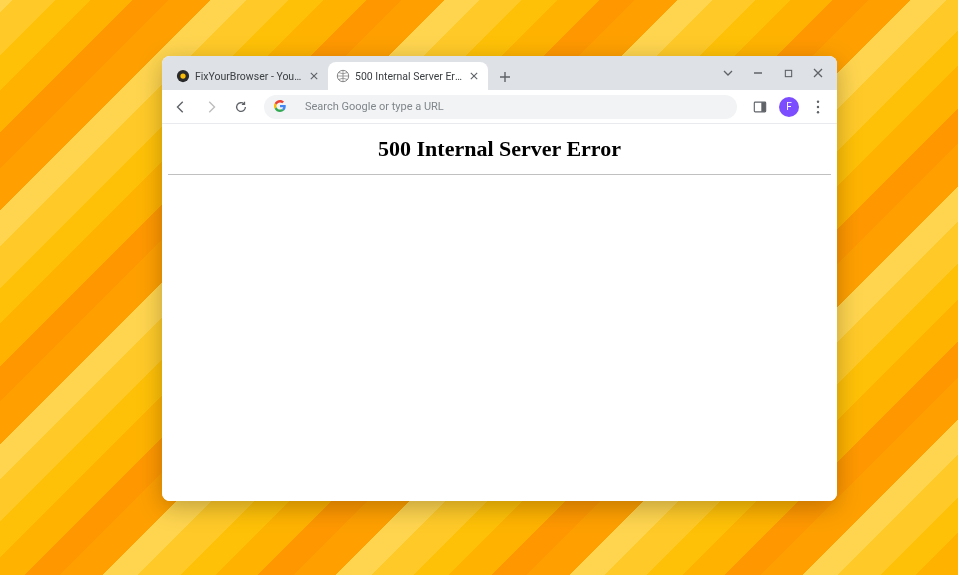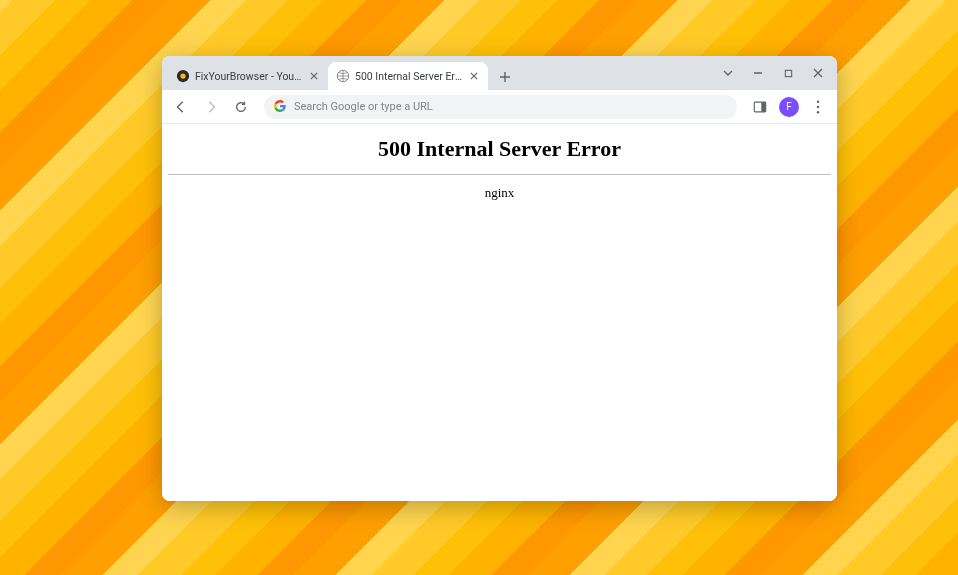--- a/index.html
+++ b/index.html
@@ -136,21 +136,21 @@
     }
     .nav-btn.disabled { color: #b0b0b0; }
     .omnibox {
       flex: 1;
       height: 24px;
       background: #f1f3f4;
       border-radius: 12px;
       display: flex;
       align-items: center;
       padding: 0 10px;
-      gap: 8px;
+      gap: 19px;
       margin: 0 6px;
     }
     .omnibox-text {
       font-size: 11px;
       color: #80868b;
       flex: 1;
     }
     .toolbar-icon {
       width: 26px;
       height: 26px;
@@ -315,16 +315,15 @@
           <circle cx="2" cy="2" r="1.4" fill="#5f6368"></circle>
           <circle cx="2" cy="8" r="1.4" fill="#5f6368"></circle>
           <circle cx="2" cy="14" r="1.4" fill="#5f6368"></circle>
         </svg>
     </div>
   </div>
 
   <div class="page">
     <h1 class="error-heading">500 Internal Server Error</h1>
     <hr>
-    <div class="server-line">nginx</div>
   </div>
 
 </div>
 
 </body></html>

